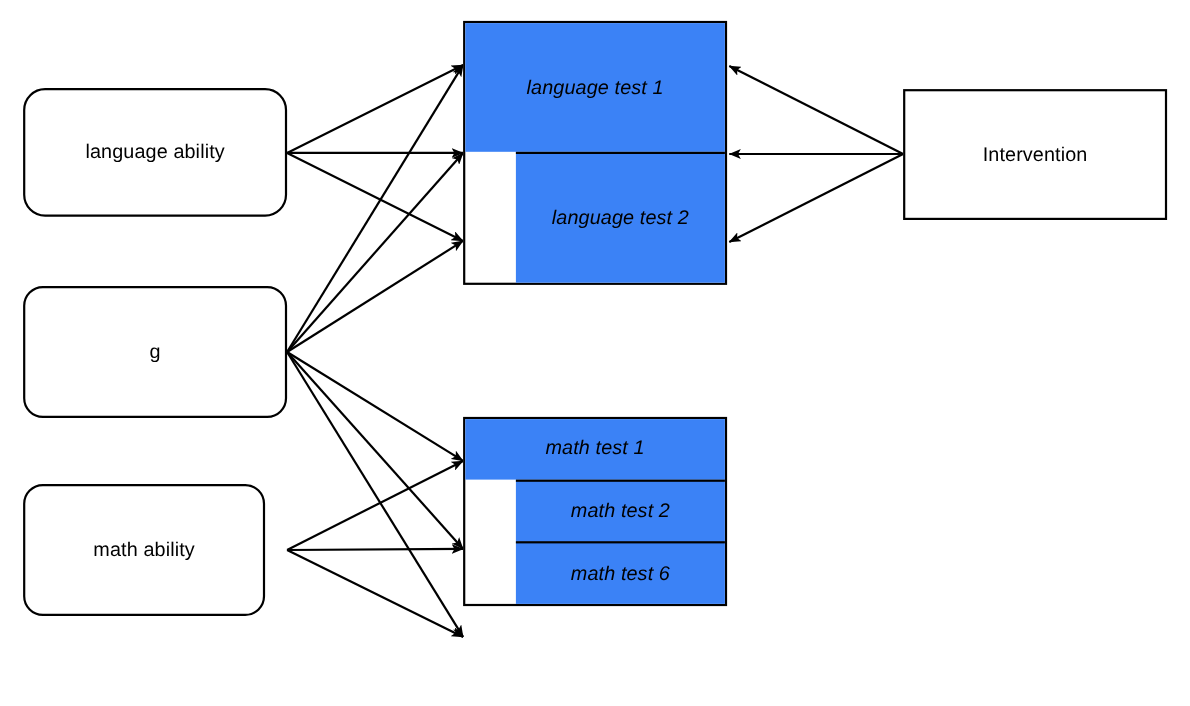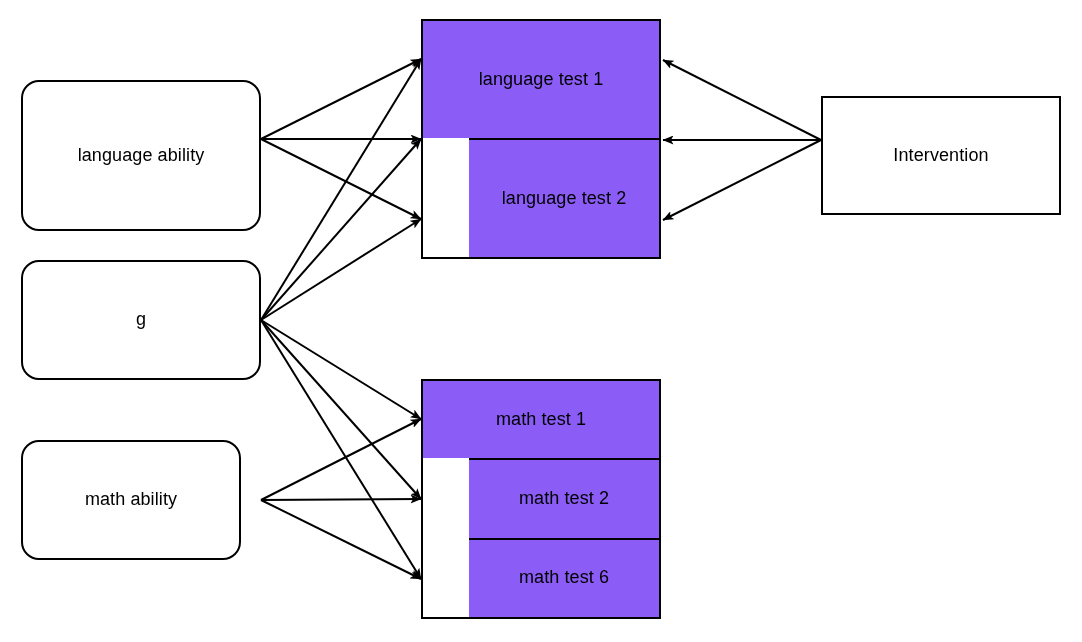--- a/index.html
+++ b/index.html
@@ -54,21 +54,22 @@
     border: 2px solid #000000;
     display: flex;
     flex-direction: column;
   }
   .indicator-row {
     box-sizing: border-box;
     flex: 1 1 0;
     display: flex;
     align-items: center;
     justify-content: center;
-    background: #8b5cf6;
+    background: #3b82f6;
+    font-style: italic;
   }
   .indicator-row + .indicator-row {
     border-top: 2px solid #000000;
     margin-left: 46px;
   }
   .indicator-label {
     font-size: 18px;
     line-height: 1.1;
     letter-spacing: 0.1px;
     color: #000000;
@@ -99,50 +100,50 @@
         <line x1="261" y1="320" x2="421" y2="579" marker-end="url(#arrowhead)"></line>
         <line x1="261" y1="500" x2="421" y2="419" marker-end="url(#arrowhead)"></line>
         <line x1="261" y1="500" x2="421" y2="499" marker-end="url(#arrowhead)"></line>
         <line x1="261" y1="500" x2="421" y2="579" marker-end="url(#arrowhead)"></line>
         <line x1="821" y1="140" x2="663" y2="60" marker-end="url(#arrowhead)"></line>
         <line x1="821" y1="140" x2="663" y2="140" marker-end="url(#arrowhead)"></line>
         <line x1="821" y1="140" x2="663" y2="220" marker-end="url(#arrowhead)"></line>
       </g>
   </svg>
 
-  <div class="node latent" style="left:21px; top:80px; width:240px; height:151px;">
+  <div class="node latent" style="left:21px; top:80px; width:240px; height:117px;border-radius:20px;">
     <span class="node-label">language ability</span>
   </div>
 
   <div class="node latent" style="left:21px; top:260px; width:240px; height:120px;">
     <span class="node-label">g</span>
   </div>
 
   <div class="node latent" style="left:21px; top:440px; width:220px; height:120px;">
     <span class="node-label">math ability</span>
   </div>
 
   <div class="indicator-stack" style="left:421px; top:19px; width:240px; height:240px;">
     <div class="indicator-row">
       <span class="indicator-label">language test 1</span>
     </div>
     <div class="indicator-row">
       <span class="indicator-label">language test 2</span>
     </div>
   </div>
 
-  <div class="indicator-stack" style="left:421px; top:379px; width:240px; height:240px;">
+  <div class="indicator-stack" style="left:421px; top:379px; width:240px; height:172px;">
     <div class="indicator-row">
       <span class="indicator-label">math test 1</span>
     </div>
     <div class="indicator-row">
       <span class="indicator-label">math test 2</span>
     </div>
     <div class="indicator-row">
       <span class="indicator-label">math test 6</span>
     </div>
   </div>
 
-  <div class="node" style="left:821px; top:96px; width:240px; height:119px;">
+  <div class="node" style="left:821px; top:81px; width:240px; height:119px;">
     <span class="node-label">Intervention</span>
   </div>
 
 </div>
 
 </body></html>

